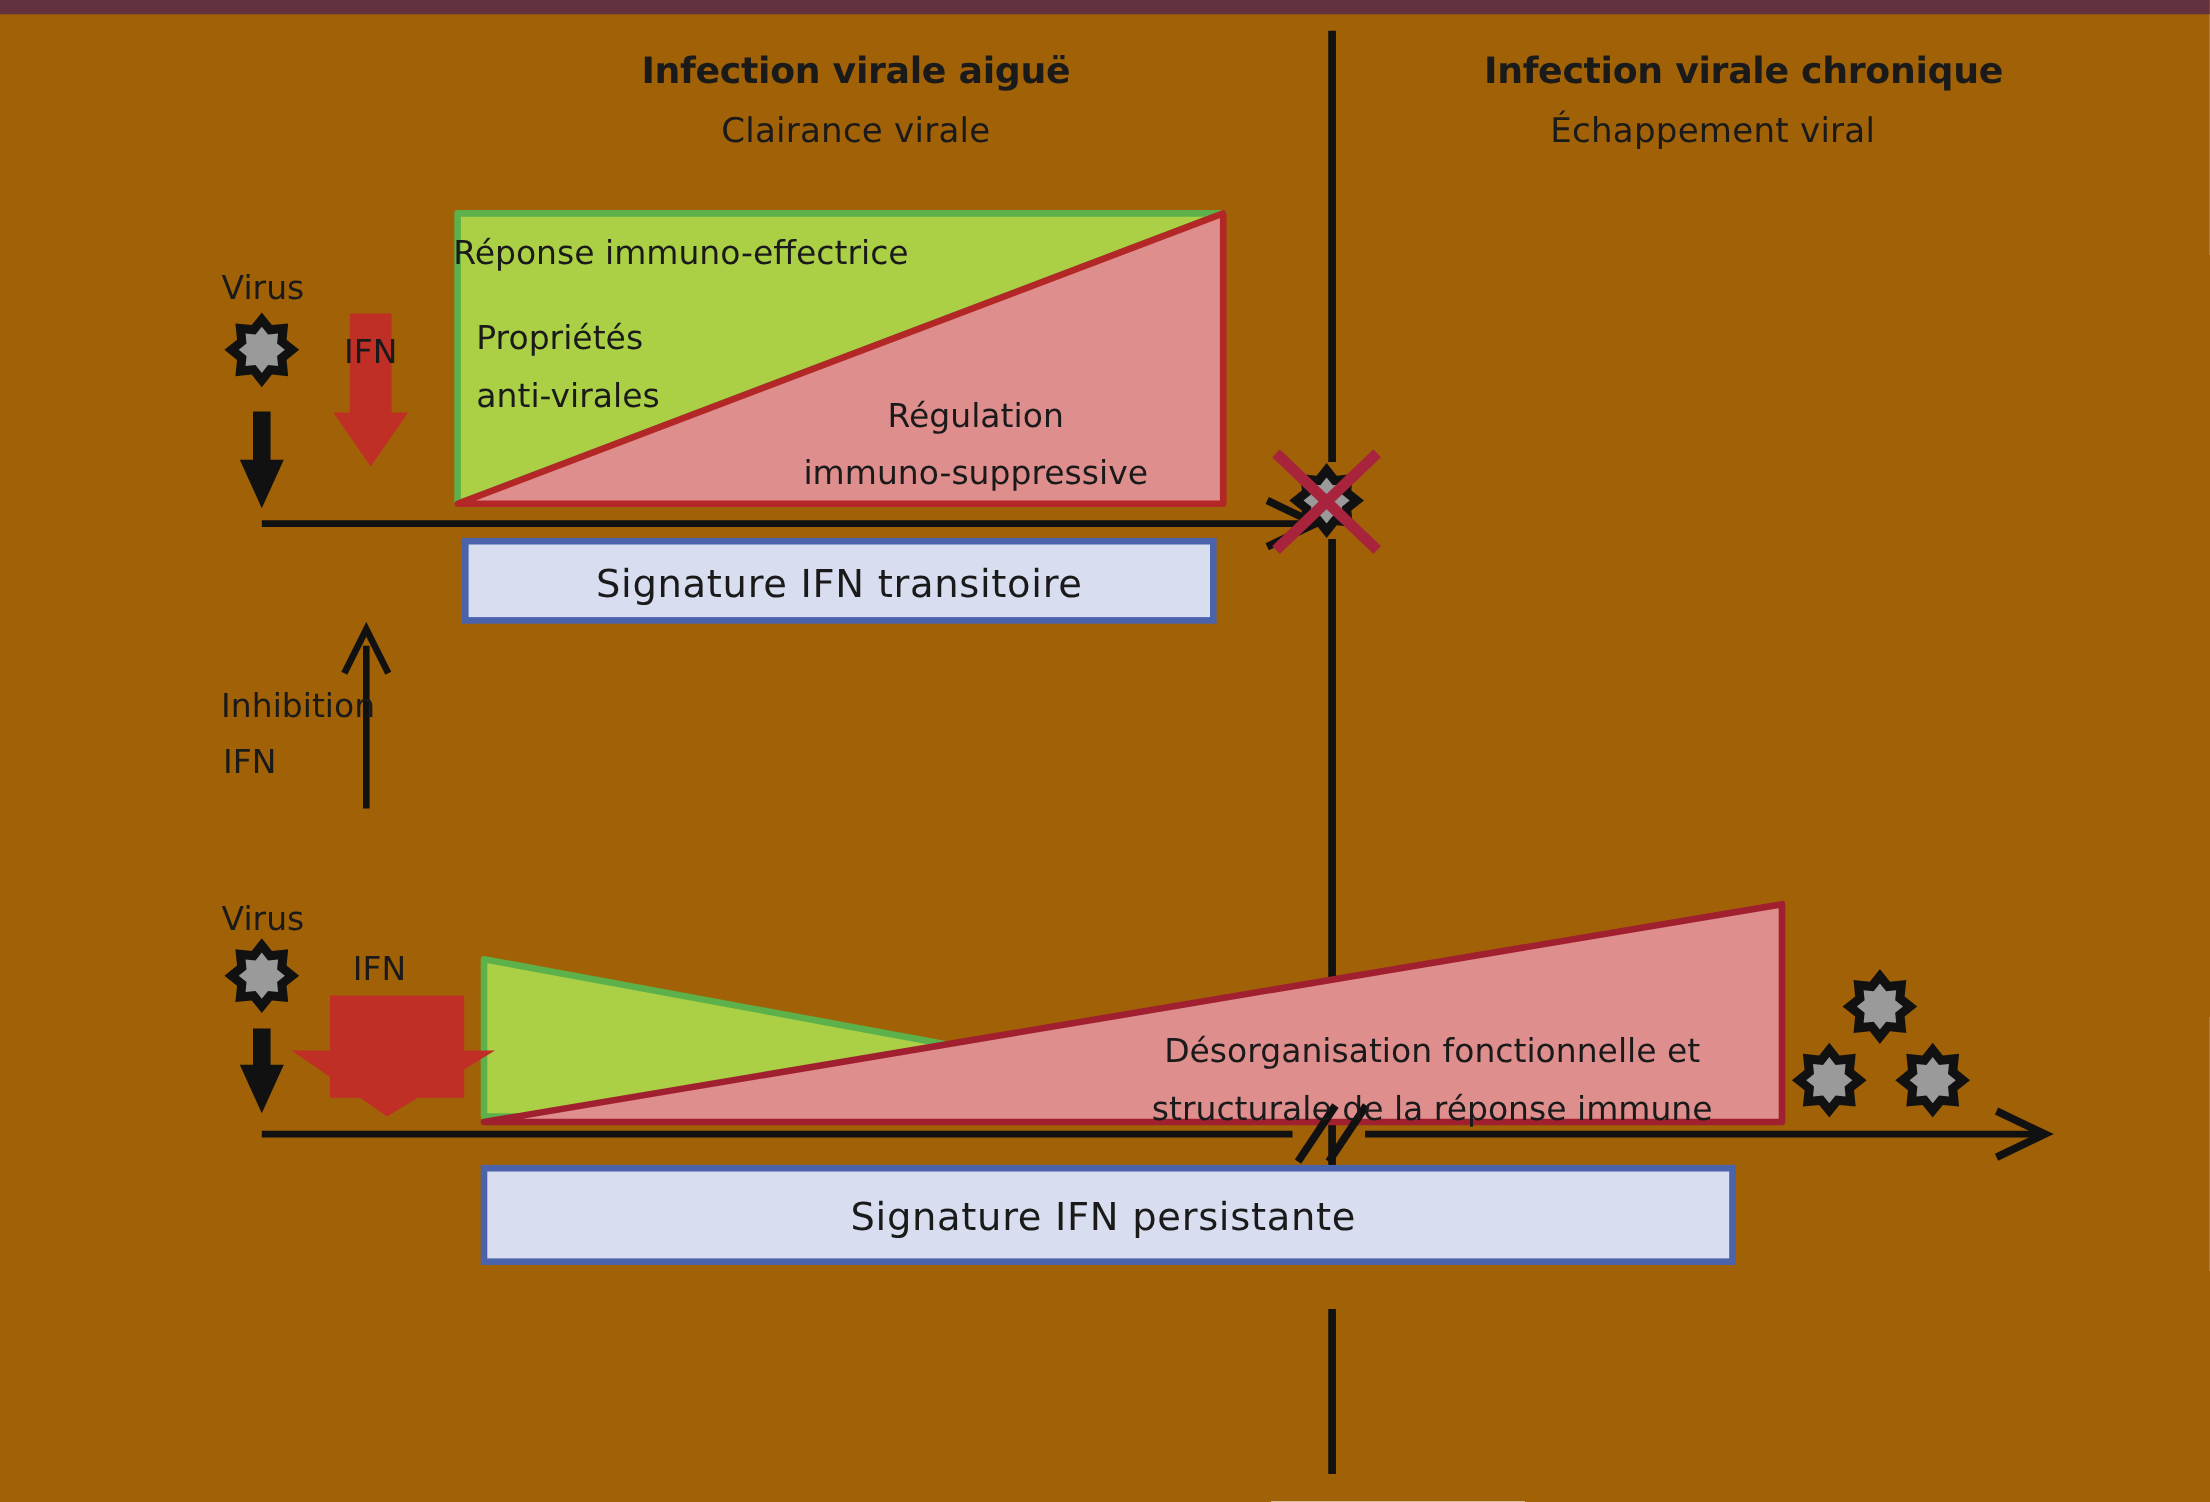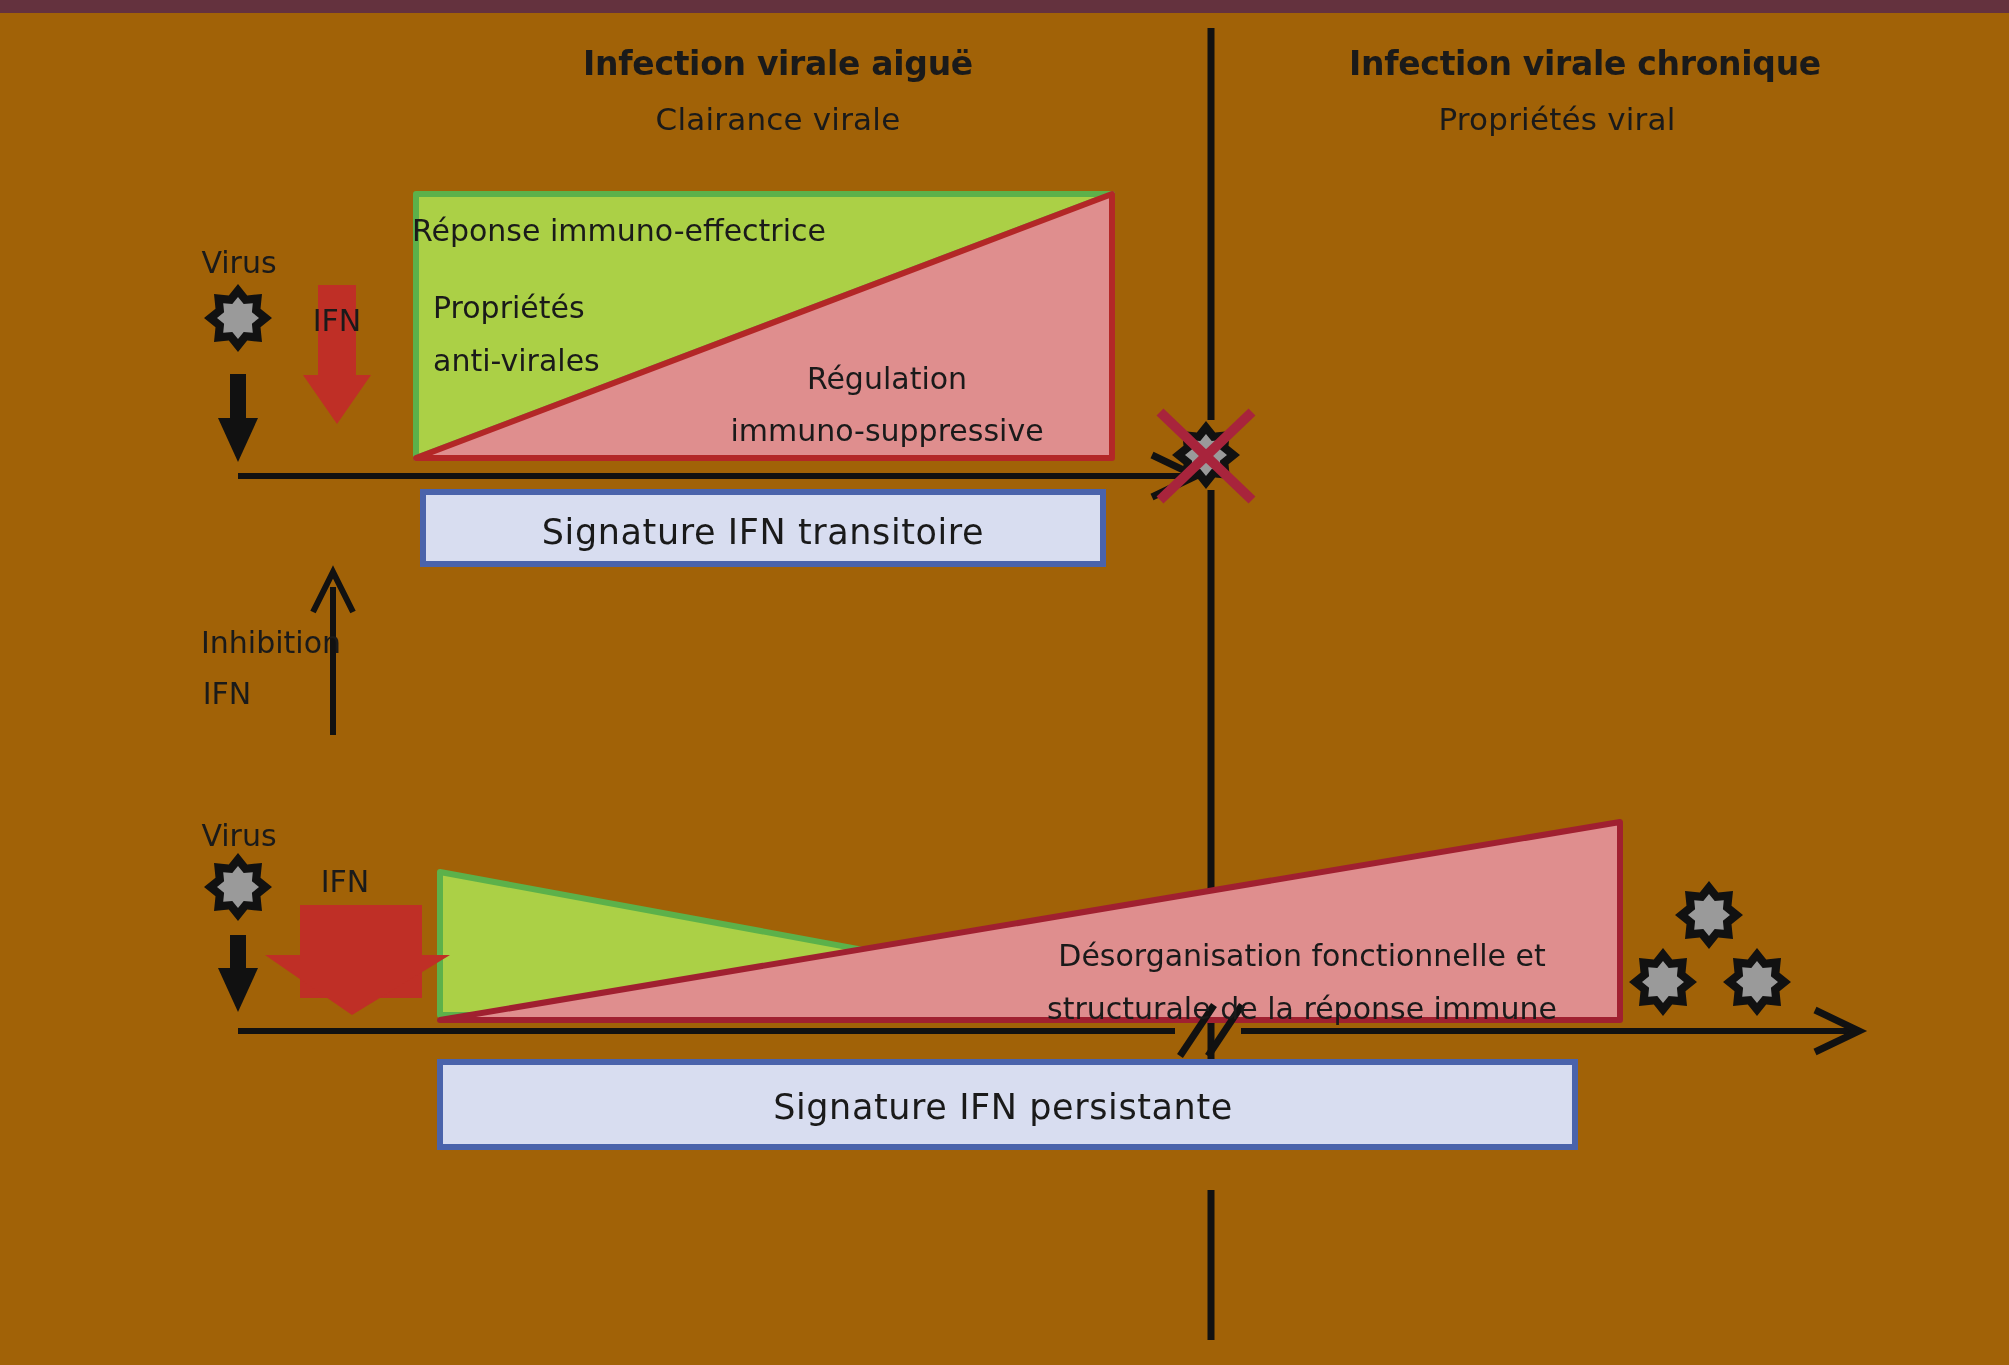--- a/index.html
+++ b/index.html
@@ -150,21 +150,21 @@
       <use href="#virus-shape"></use>
     </g>
 
     <rect x="440" y="1062" width="1135" height="85" fill="#d8ddf0" stroke="#4a63ab" stroke-width="6"></rect>
   </svg>
 
   <div class="txt hdr-bold ctr" style="left:778px; top:44px;">Infection virale aiguë</div>
   <div class="txt hdr-sub ctr" style="left:778px; top:101px;">Clairance virale</div>
 
   <div class="txt hdr-bold ctr" style="left:1585px; top:44px;">Infection virale chronique</div>
-  <div class="txt hdr-sub ctr" style="left:1557px; top:101px;">Propriétés viral</div>
+  <div class="txt hdr-sub ctr" style="left:1557px; top:101px;">Échappement viral</div>
 
   <div class="txt lbl ctr" style="left:239px; top:245px;">Virus</div>
   <div class="txt lbl ctr" style="left:337px; top:303px;">IFN</div>
 
   <div class="txt wedge-txt" style="left:412px; top:213px;">Réponse immuno-effectrice</div>
   <div class="txt wedge-txt" style="left:433px; top:290px;">Propriétés</div>
   <div class="txt wedge-txt" style="left:433px; top:343px;">anti-virales</div>
 
   <div class="txt wedge-txt ctr" style="left:887px; top:361px;">Régulation</div>
   <div class="txt wedge-txt ctr" style="left:887px; top:413px;">immuno-suppressive</div>

